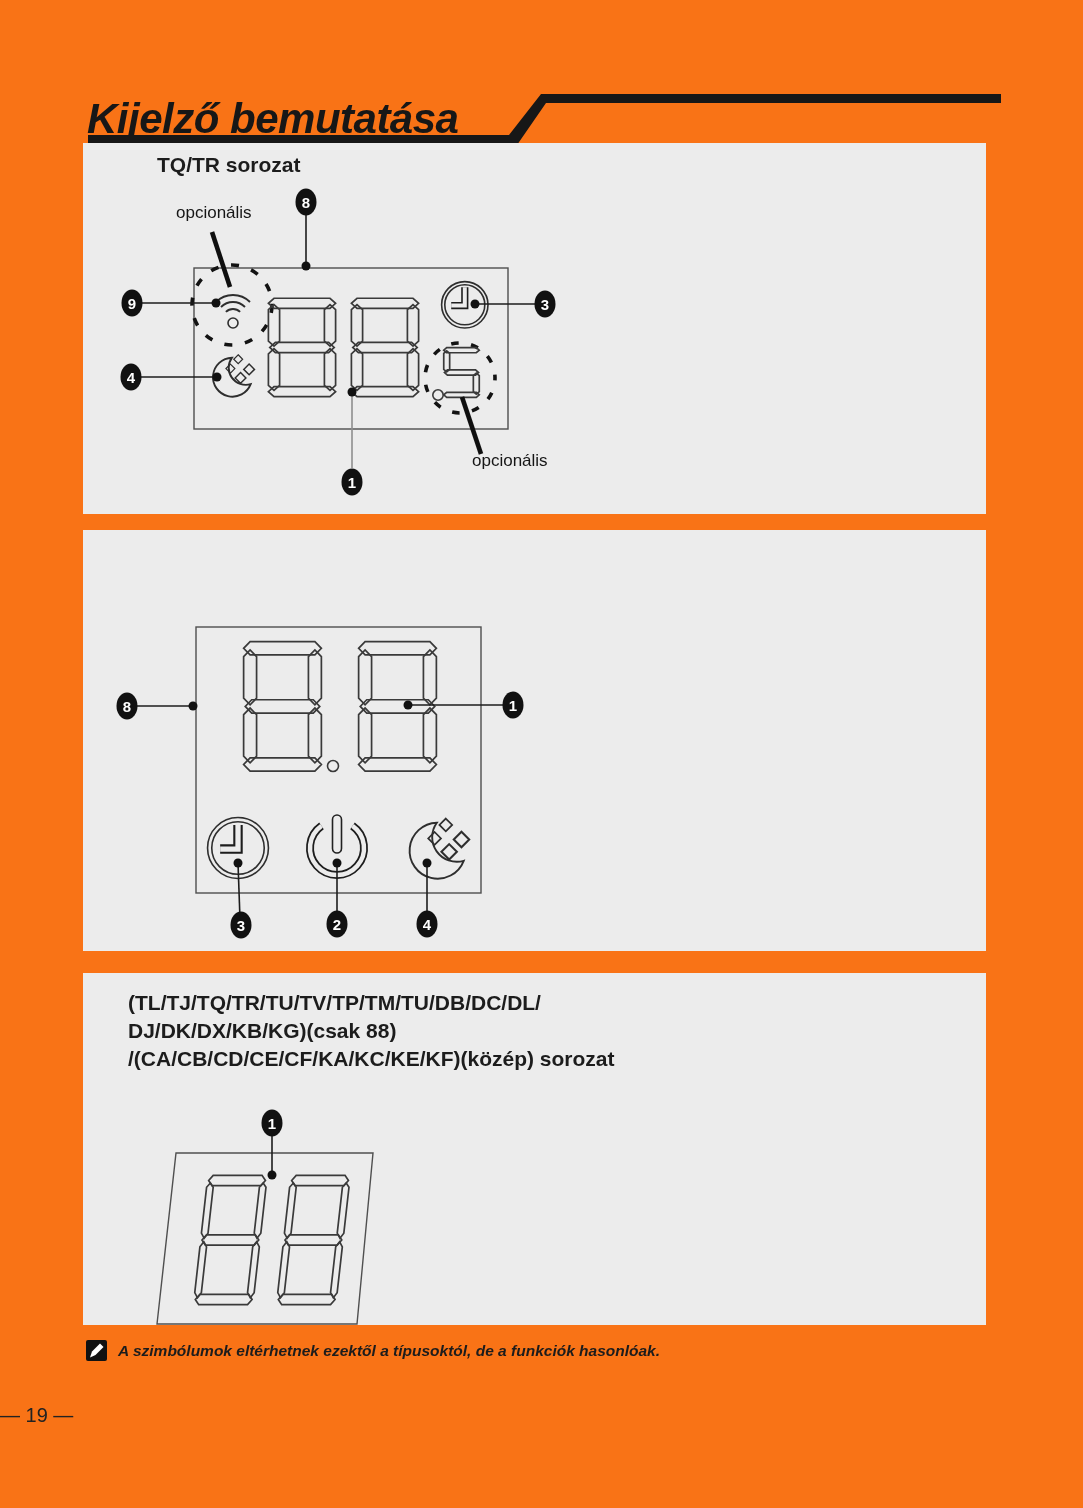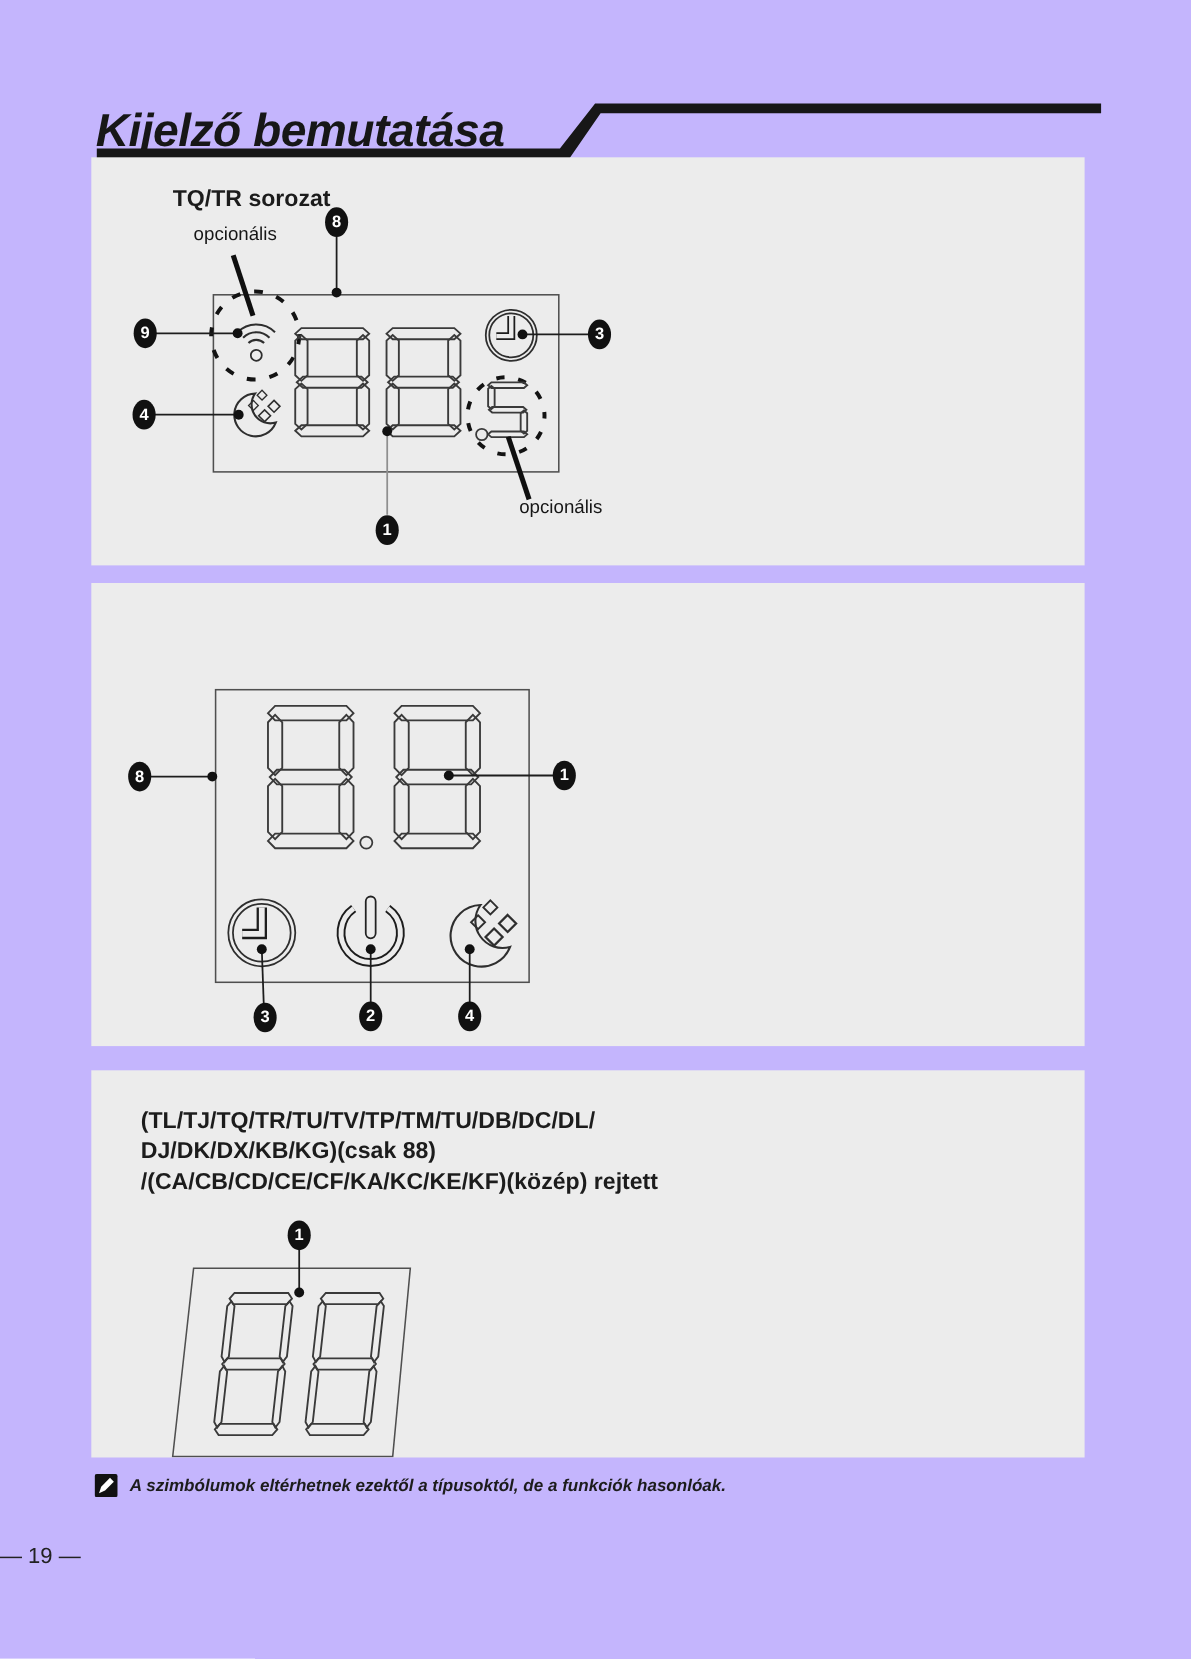--- a/index.html
+++ b/index.html
@@ -1,31 +1,31 @@
 <!DOCTYPE html>
 <html><head>
 <meta charset="utf-8">
 <style>
   html,body{margin:0;padding:0;background:#ffffff;}
   .page{
-    position:relative;width:1083px;height:1508px;background:#c4b5fd;
+    position:relative;width:1083px;height:1508px;background:#f97316;
     font-family:"Liberation Sans",sans-serif;color:#1f1f1f;overflow:hidden;
   }
   .abs{position:absolute;}
   .title{
     position:absolute;left:87px;top:98px;font-size:42px;font-weight:bold;
     font-style:italic;line-height:1;letter-spacing:-0.5px;color:#171717;white-space:pre;
   }
   .panel{position:absolute;left:83px;width:903px;background:#ececec;}
   #panel1{top:143px;height:371px;}
   #panel2{top:530px;height:421px;}
   #panel3{top:973px;height:352px;}
   .p-head{
     position:absolute;font-weight:bold;font-size:21px;line-height:28px;
-    color:#1c1c1c;white-space:pre;margin-top:16px;
+    color:#1c1c1c;white-space:pre;
   }
   .lbl{position:absolute;font-size:17px;color:#161616;white-space:pre;text-align:right;}
   .badge{
     position:absolute;width:21px;height:27px;background:#111111;color:#ffffff;
     border-radius:50%;font-size:15px;font-weight:bold;display:flex;
     align-items:center;justify-content:center;transform:translate(-50%,-50%);
     z-index:5;
   }
   .note-text{
     position:absolute;left:118px;top:1342px;font-size:15.5px;font-weight:bold;
@@ -198,21 +198,21 @@
     </g>
   </svg>
 
   <div class="badge" style="left:127px;top:706px">8</div>
   <div class="badge" style="left:513px;top:705px">1</div>
   <div class="badge" style="left:241px;top:925px">3</div>
   <div class="badge" style="left:337px;top:924px">2</div>
   <div class="badge" style="left:427px;top:924px">4</div>
 
   <section class="panel" id="panel3"></section>
-  <div class="p-head" style="left:128px;top:989px"><span style="display:block">(TL/TJ/TQ/TR/TU/TV/TP/TM/TU/DB/DC/DL/</span><span style="display:block">DJ/DK/DX/KB/KG)(csak 88)</span><span style="display:block">/(CA/CB/CD/CE/CF/KA/KC/KE/KF)(közép) rejtett</span></div>
+  <div class="p-head" style="left:128px;top:989px"><span style="display:block">(TL/TJ/TQ/TR/TU/TV/TP/TM/TU/DB/DC/DL/</span><span style="display:block">DJ/DK/DX/KB/KG)(csak 88)</span><span style="display:block">/(CA/CB/CD/CE/CF/KA/KC/KE/KF)(közép) sorozat</span></div>
 
   <svg class="diagram" style="left:83px;top:973px" width="903" height="352">
     <polygon class="frame" points="93,180 290,180 274,351 74,351"></polygon>
     <g>
       <g transform="translate(122,199) skewX(-6.4) scale(0.66,0.85)">
           <use href="#d8n"></use>
         </g>
       <g transform="translate(205,199) skewX(-6.4) scale(0.66,0.85)">
           <use href="#d8n"></use>
         </g>

